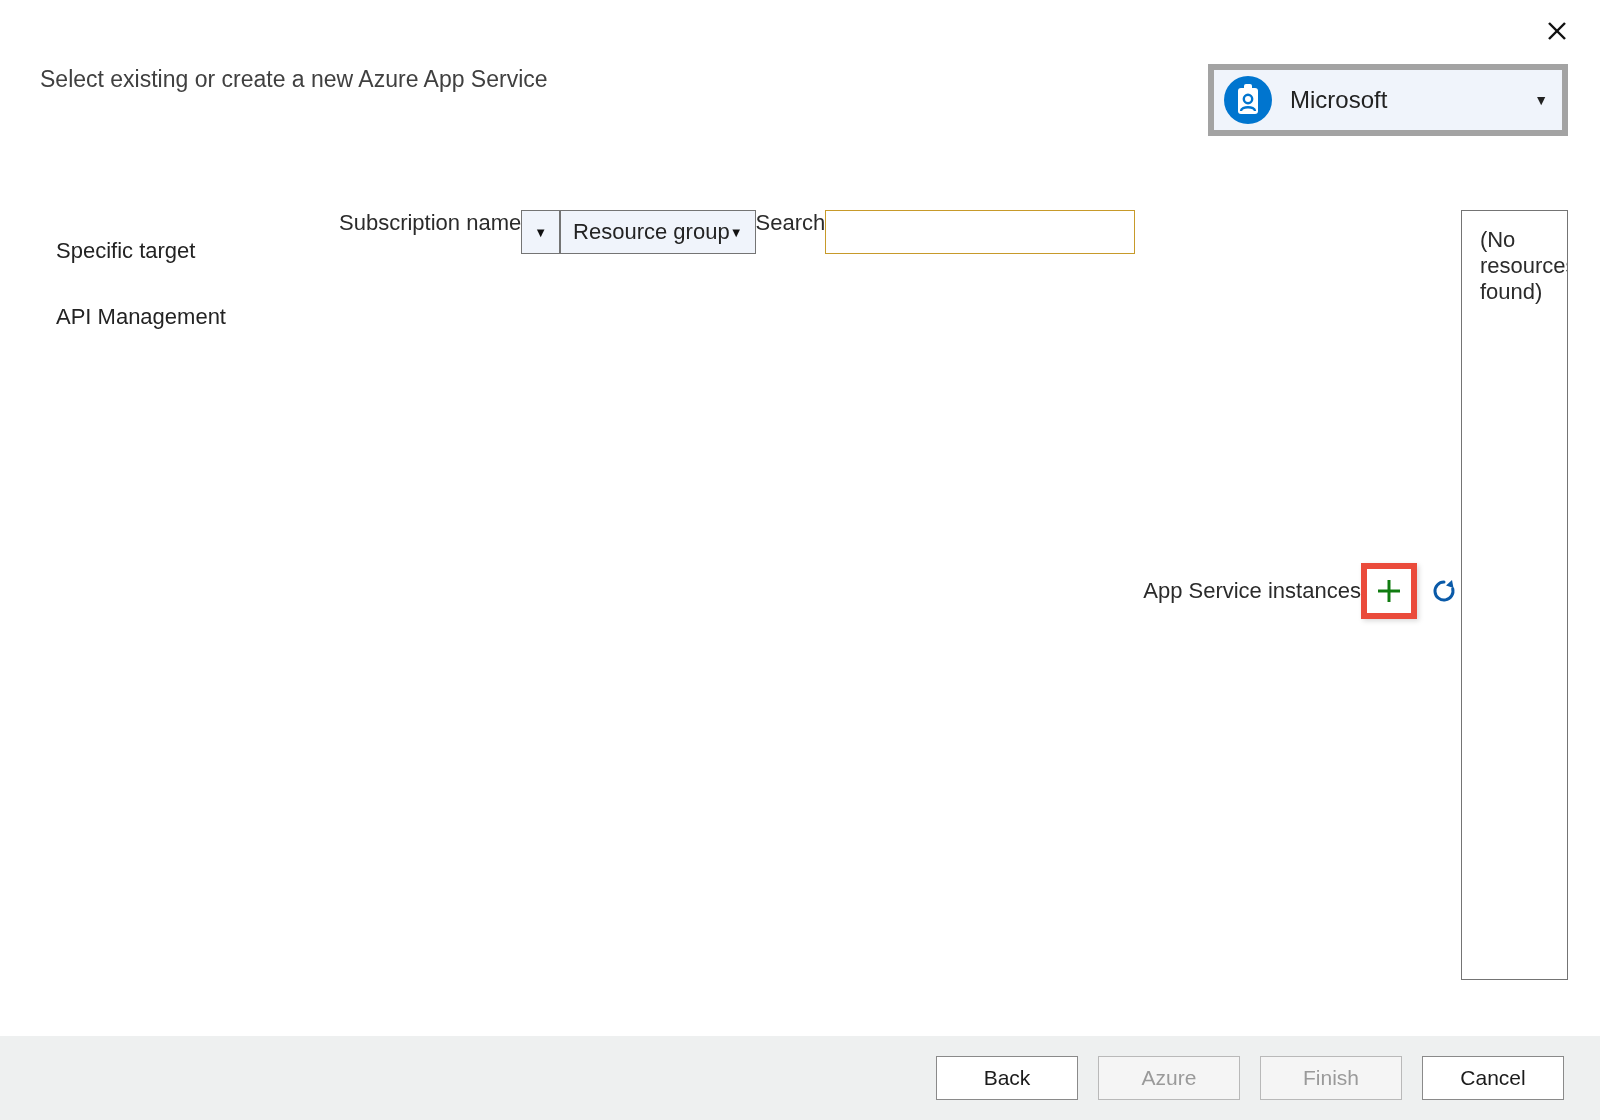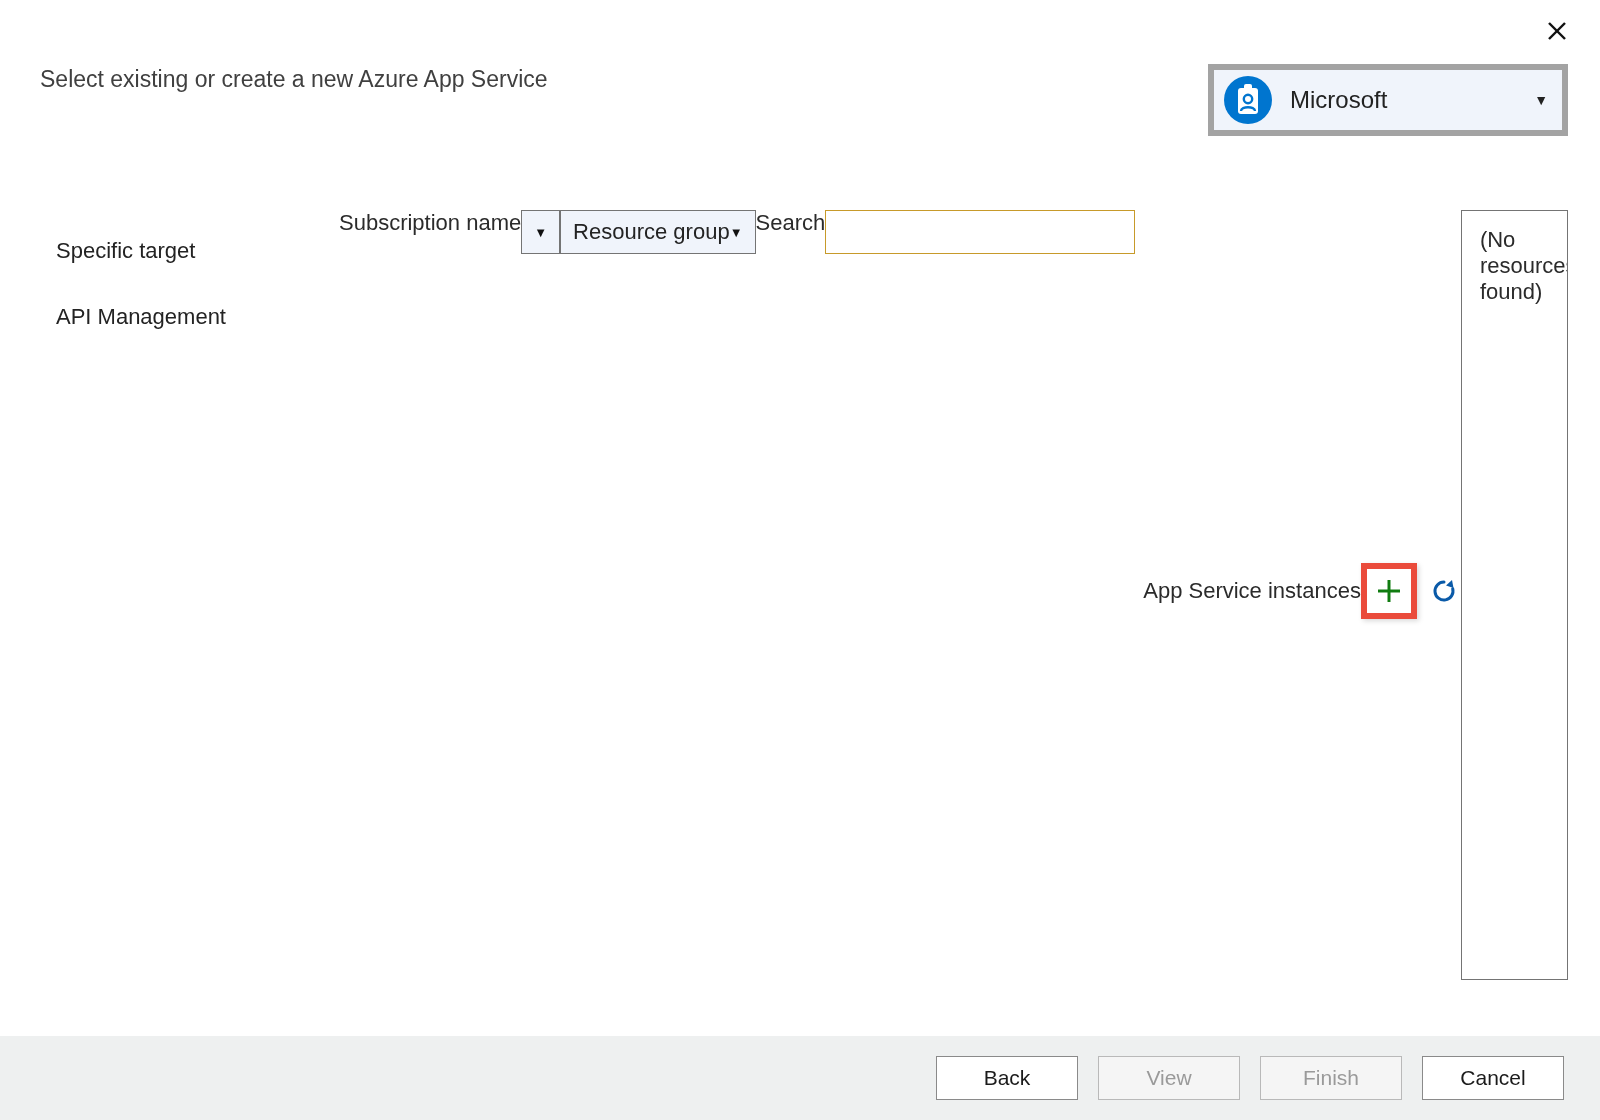--- a/index.html
+++ b/index.html
@@ -302,16 +302,16 @@
     </div>
 
     <div class="instances-box">
       <span>(No resources found)</span>
     </div>
   </div>
 </div>
 
 <div class="footer">
   <button>Back</button>
-  <button disabled="">View</button>
+  <button disabled="">Azure</button>
   <button disabled="">Finish</button>
   <button>Cancel</button>
 </div>
 
 </body></html>

